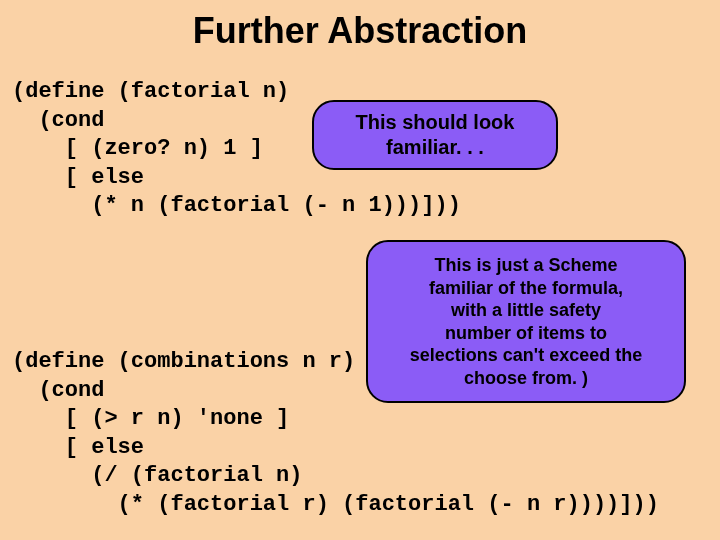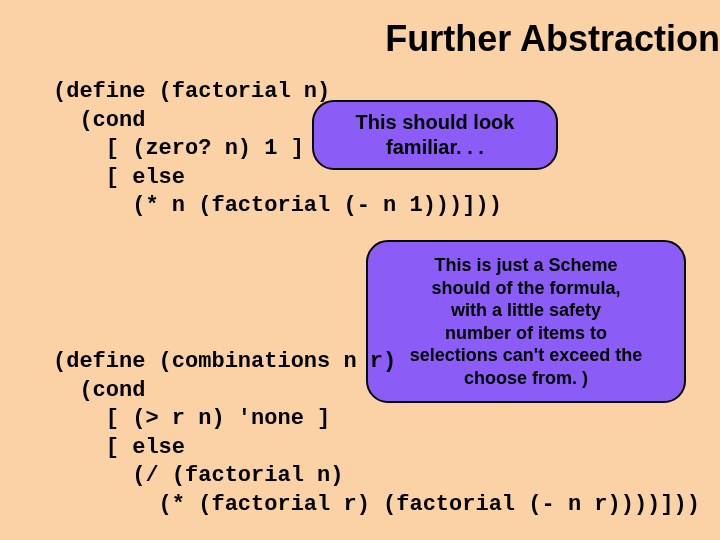--- a/index.html
+++ b/index.html
@@ -10,32 +10,31 @@
     overflow: hidden;
   }
   body {
     background: #fad2a6;
     font-family: Arial, Helvetica, sans-serif;
     position: relative;
   }
   .title {
     font-size: 36px;
     font-weight: bold;
-    text-align: right;
+    text-align: center;
     color: #000;
-    padding-top: 18px;
+    padding-top: 10px;
   }
   .code {
     font-family: "Courier New", Courier, monospace;
     font-size: 22px;
     font-weight: bold;
     white-space: pre;
     color: #000;
     line-height: 1.3;
-    margin-left: 41px;
   }
   .code-block-1 {
     position: absolute;
     top: 78px;
     left: 12px;
   }
   .code-block-2 {
     position: absolute;
     top: 348px;
     left: 12px;
@@ -76,21 +75,21 @@
 <span>    [ else</span>
 <span>      (* n (factorial (- n 1)))]))</span></div>
 
 <div class="callout callout-1">
   <div>This should look</div>
   <div>familiar. . .</div>
 </div>
 
 <div class="callout callout-2">
   <div>This is just a Scheme</div>
-  <div>should of the formula,</div>
+  <div>familiar of the formula,</div>
   <div>with a little safety</div>
   <div>number of items to</div>
   <div>selections can't exceed the</div>
   <div>choose from. )</div>
 </div>
 
 <div class="code code-block-2"><span>(define (combinations n r)</span>
 <span>  (cond</span>
 <span>    [ (&gt; r n) 'none ]</span>
 <span>    [ else</span>

